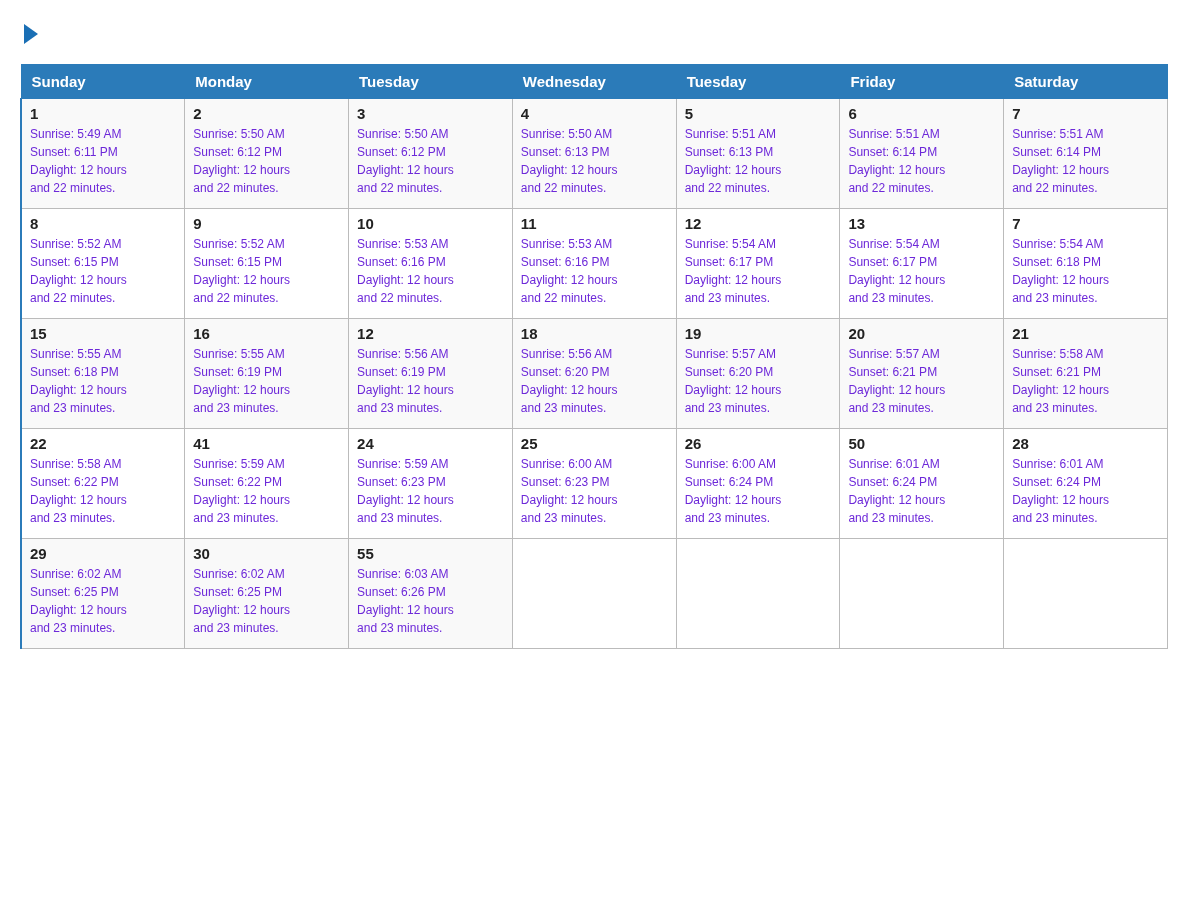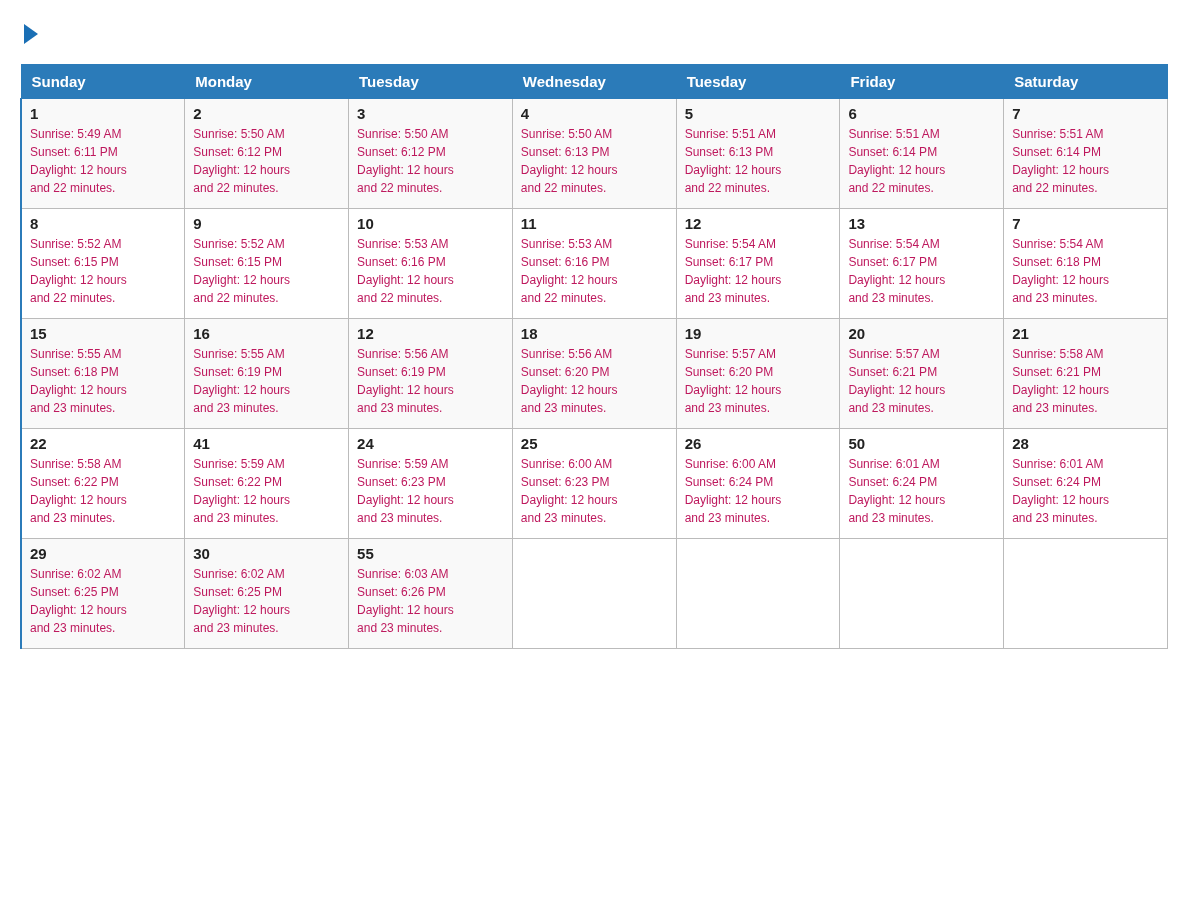--- a/index.html
+++ b/index.html
@@ -92,21 +92,21 @@
     }
     .day-num {
       font-size: 15px;
       font-weight: bold;
       color: #222;
       display: block;
       margin-bottom: 3px;
     }
     .day-info {
       font-size: 12px;
-      color: #be185d;
+      color: #6d28d9;
       line-height: 1.5;
     }
     .empty-cell {
       background: #fff;
     }
     tbody tr td:first-child {
       border-left: 2px solid #2b7bb9;
     }
   </style>
 </head>

